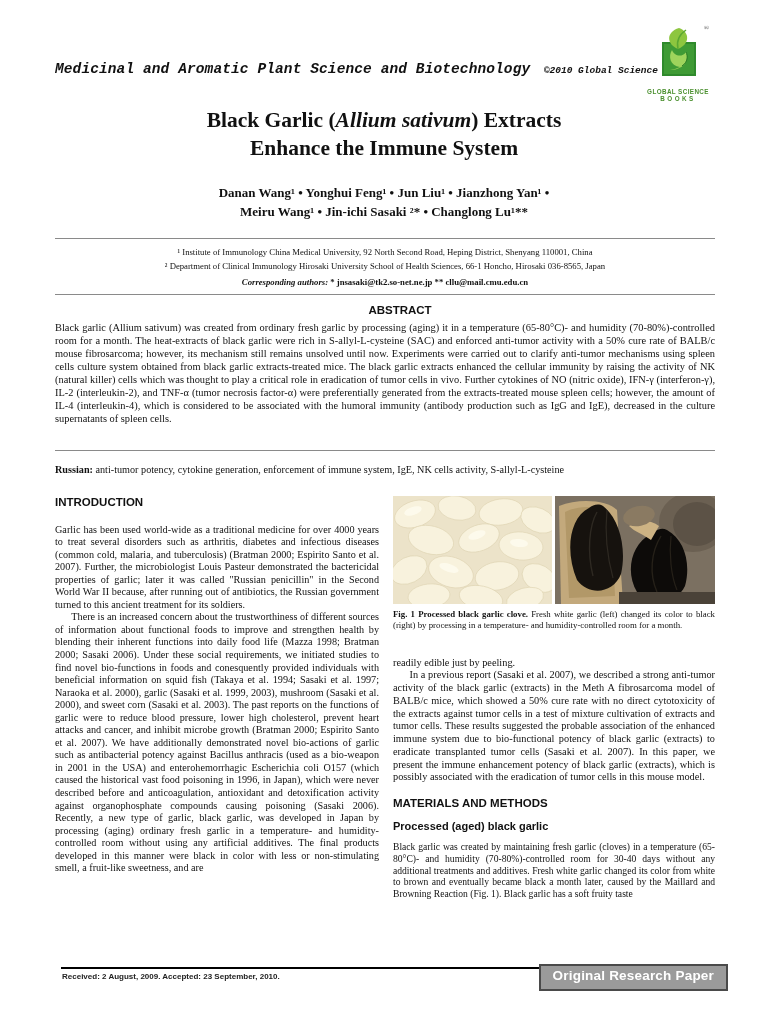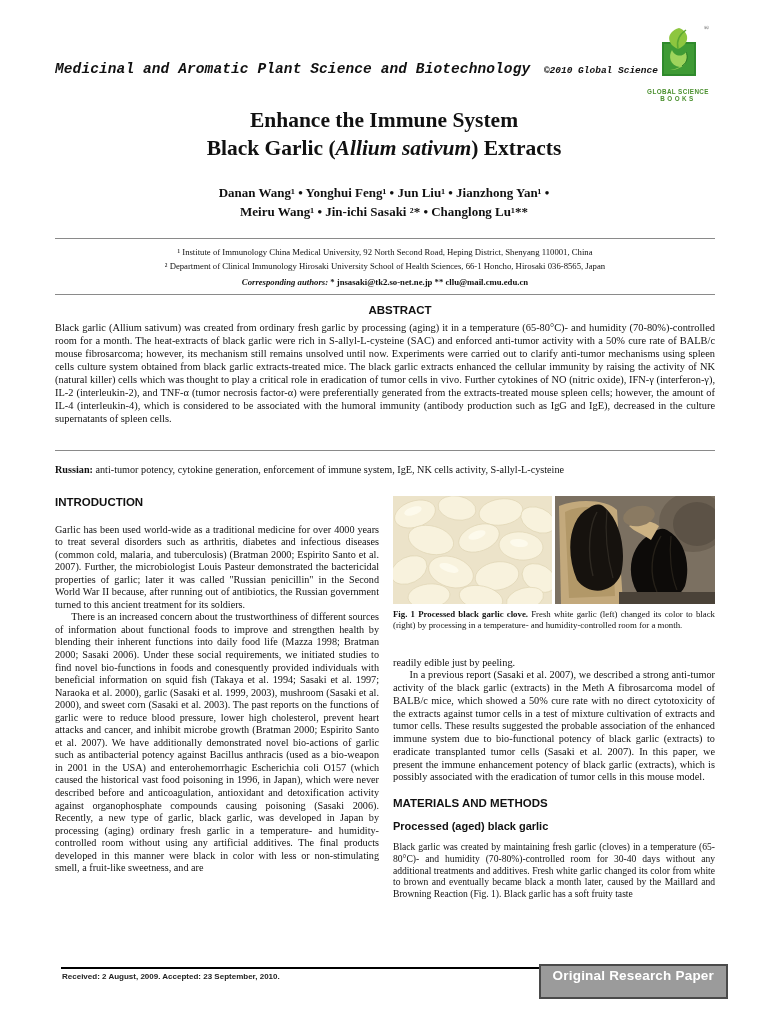--- a/index.html
+++ b/index.html
@@ -67,21 +67,21 @@
   
   .footer { position: absolute; left: 55px; right: 38px; top: 964px; height: 40px; }
   .footer-line { position: absolute; left: 6px; top: 3px; width: 478px; border-top: 2px solid #000; }
   .received { position: absolute; left: 7px; top: 8px; font-family: "Liberation Sans", sans-serif; font-weight: bold; font-size: 8px; color: #222; }
   .badge {
     position: absolute; right: 2px; top: 0px;
     background: #9b9b9b; color: #ffffff;
     border: 2px solid #4a4a4a;
     font-family: "Liberation Sans", sans-serif;
     font-weight: bold; font-size: 13.5px;
-    padding: 2px 12px 14px 12px;
+    padding: 2px 12px 6px 12px;
     letter-spacing: 0.2px;
   }
 </style>
 </head>
 <body>
 
 <div class="page">
 
   <div class="header margins">
     <div class="journal-line">
@@ -99,22 +99,22 @@
         <path d="M40 26 C 42 30, 42 36, 36 40" stroke="#2a7a26" stroke-width="1" fill="none"></path>
       </svg>
       <div class="logo-text">
         <div class="lt1">GLOBAL SCIENCE</div>
         <div class="lt2">BOOKS</div>
       </div>
     </div>
   </div>
 
   <div class="paper-title">
+    <div><span>Black Garlic (</span><span class="sp-italic">Allium sativum</span><span>) Extracts</span></div>
     <div>Enhance the Immune System</div>
-    <div><span>Black Garlic (</span><span class="sp-italic">Allium sativum</span><span>) Extracts</span></div>
   </div>
 
   <div class="authors">
     <div>Danan Wang¹ • Yonghui Feng¹ • Jun Liu¹ • Jianzhong Yan¹ •</div>
     <div>Meiru Wang¹ • Jin-ichi Sasaki ²* • Changlong Lu¹**</div>
   </div>
 
   <hr class="rule r1">
 
   <div class="affiliations margins">

